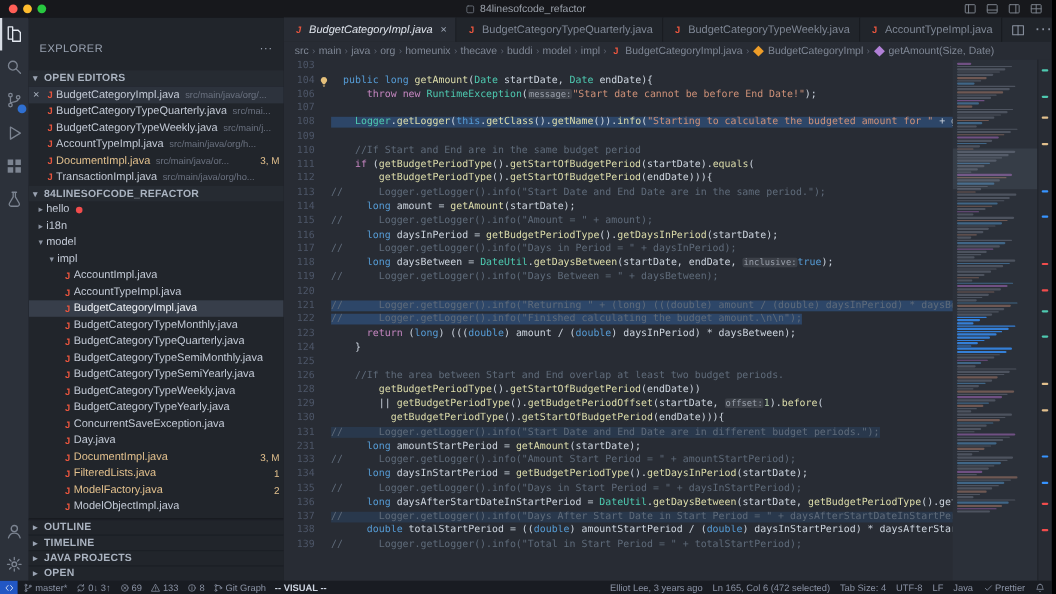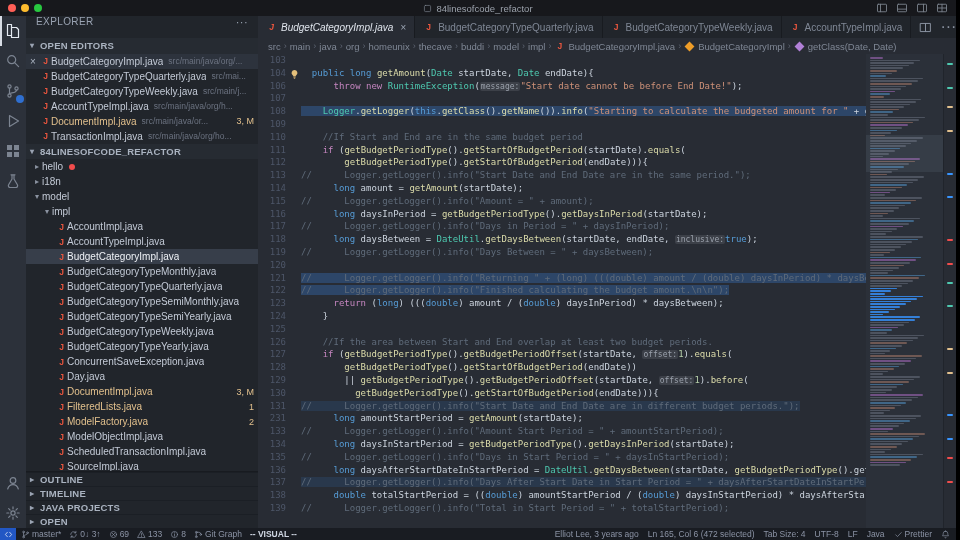--- a/index.html
+++ b/index.html
@@ -16,21 +16,21 @@
   .titlebar-right span{width:12px;height:12px;display:inline-block}
   
   .activitybar{position:absolute;left:0;top:16px;bottom:12px;width:26px;background:#2c313a;display:flex;flex-direction:column;align-items:center;}
   .abitem{position:relative;width:26px;height:30px;display:flex;align-items:center;justify-content:center;color:#7c8491;cursor:pointer}
   .abitem.active{color:#e4e9f1;box-shadow:inset 2px 0 0 #d7dce4}
   .abitem svg{width:16px;height:16px}
   .abspacer{flex:1}
   .abbadge{position:absolute;right:2px;bottom:3px;width:8px;height:8px;border-radius:50%;background:#2f6fd0;font-size:6px;color:#fff;text-align:center;line-height:8px}
   
   .sidebar{position:absolute;left:26px;top:16px;bottom:12px;width:232px;background:#21252b;border-right:1px solid #181b20;display:flex;flex-direction:column;overflow:hidden}
-  .sb-title{height:22px;display:flex;align-items:flex-start;padding:0 10px;font-size:10px;color:#9aa3b2;letter-spacing:.4px}
+  .sb-title{height:22px;display:flex;align-items:flex-end;padding:14px 10px;font-size:10px;color:#9aa3b2;letter-spacing:.4px}
   .sb-title .more{margin-left:auto;color:#9aa3b2;cursor:pointer;font-size:11px}
   .sectionhdr{height:16px;display:flex;align-items:center;font-size:9.5px;font-weight:bold;color:#aab3c0;padding:0 4px;letter-spacing:.2px;background:#262b32}
   .sectionhdr .chev{width:10px;font-size:8px;color:#9aa3b2}
   .oerow,.trow{height:15px;display:flex;align-items:center;font-size:10px;white-space:nowrap;cursor:pointer;padding-right:4px}
   .oerow.active{background:#2d333d}
   .trow.selected{background:#373e4a}
   .trow.selected .fname{color:#eef1f6}
   .oerow .x{width:14px;text-align:center;color:#aab3c0;font-size:10px}
   .jicon{color:#e8553e;font-weight:bold;font-size:8.5px;width:11px;text-align:center;flex:0 0 auto}
   .fname{color:#c3cad6;overflow:hidden;text-overflow:clip}
@@ -441,21 +441,21 @@
         <span class="sep">›</span>
         <span>impl</span>
         <span class="sep">›</span>
         <span class="jicon">J</span>
   <span>BudgetCategoryImpl.java</span>
   <span class="sep">›</span>
   <span class="bcicon" style="background:#ee9d28"></span>
   <span>BudgetCategoryImpl</span>
   <span class="sep">›</span>
   <span class="bcicon" style="background:#b180d7"></span>
-  <span>getClass(Date, Date)</span>
+  <span>getAmount(Size, Date)</span>
       </div>
     <div class="codearea">
       <div class="codelines" id="code">
           <div class="cl"><span class="ln">103</span><span class="lt"></span></div>
           <div class="cl"><span class="ln">104</span><span class="lt">  <span class="tk-kw">public</span> <span class="tk-kw">long</span> <span class="tk-fn">getAmount</span>(<span class="tk-type">Date</span> startDate, <span class="tk-type">Date</span> endDate){</span></div>
           <div class="cl"><span class="ln">106</span><span class="lt">      <span class="tk-ctrl">throw</span> <span class="tk-ctrl">new</span> <span class="tk-type">RuntimeException</span>(<span class="tk-inlay">message:</span><span class="tk-str">"Start date cannot be before End Date!"</span>);</span></div>
           <div class="cl"><span class="ln">107</span><span class="lt"></span></div>
           <div class="cl"><span class="ln">108</span><span class="lt sel">    <span class="tk-type">Logger</span>.<span class="tk-fn">getLogger</span>(<span class="tk-kw">this</span>.<span class="tk-fn">getClass</span>().<span class="tk-fn">getName</span>()).<span class="tk-fn">info</span>(<span class="tk-str">"Starting to calculate the budgeted amount for "</span> + getFullName</span></div>
           <div class="cl"><span class="ln">109</span><span class="lt"></span></div>
           <div class="cl"><span class="ln">110</span><span class="lt"><span class="tk-com">    //If Start and End are in the same budget period</span></span></div>
@@ -468,21 +468,20 @@
           <div class="cl"><span class="ln">117</span><span class="lt"><span class="tk-com">//      Logger.getLogger().info("Days in Period = " + daysInPeriod);</span></span></div>
           <div class="cl"><span class="ln">118</span><span class="lt">      <span class="tk-kw">long</span> daysBetween = <span class="tk-type">DateUtil</span>.<span class="tk-fn">getDaysBetween</span>(startDate, endDate, <span class="tk-inlay">inclusive:</span><span class="tk-kw">true</span>);</span></div>
           <div class="cl"><span class="ln">119</span><span class="lt"><span class="tk-com">//      Logger.getLogger().info("Days Between = " + daysBetween);</span></span></div>
           <div class="cl"><span class="ln">120</span><span class="lt"></span></div>
           <div class="cl"><span class="ln">121</span><span class="lt sel"><span class="tk-com">//      Logger.getLogger().info("Returning " + (long) (((double) amount / (double) daysInPeriod) * daysBetween));</span></span></div>
           <div class="cl"><span class="ln">122</span><span class="lt sel"><span class="tk-com">//      Logger.getLogger().info("Finished calculating the budget amount.\n\n");</span></span></div>
           <div class="cl"><span class="ln">123</span><span class="lt">      <span class="tk-ctrl">return</span> (<span class="tk-kw">long</span>) (((<span class="tk-kw">double</span>) amount / (<span class="tk-kw">double</span>) daysInPeriod) * daysBetween);</span></div>
           <div class="cl"><span class="ln">124</span><span class="lt">    }</span></div>
           <div class="cl"><span class="ln">125</span><span class="lt"></span></div>
           <div class="cl"><span class="ln">126</span><span class="lt"><span class="tk-com">    //If the area between Start and End overlap at least two budget periods.</span></span></div>
-          <div class="cl"><span class="ln">127</span><span class="lt">    <span class="tk-ctrl">if</span> (<span class="tk-fn">getBudgetPeriodType</span>().<span class="tk-fn">getBudgetPeriodOffset</span>(startDate, <span class="tk-inlay">offset:</span><span class="tk-num">1</span>).<span class="tk-fn">equals</span>(</span></div>
           <div class="cl"><span class="ln">128</span><span class="lt">        <span class="tk-fn">getBudgetPeriodType</span>().<span class="tk-fn">getStartOfBudgetPeriod</span>(endDate))</span></div>
           <div class="cl"><span class="ln">129</span><span class="lt">        || <span class="tk-fn">getBudgetPeriodType</span>().<span class="tk-fn">getBudgetPeriodOffset</span>(startDate, <span class="tk-inlay">offset:</span><span class="tk-num">1</span>).<span class="tk-fn">before</span>(</span></div>
           <div class="cl"><span class="ln">130</span><span class="lt">          <span class="tk-fn">getBudgetPeriodType</span>().<span class="tk-fn">getStartOfBudgetPeriod</span>(endDate))){</span></div>
           <div class="cl"><span class="ln">131</span><span class="lt occ"><span class="tk-com">//      Logger.getLogger().info("Start Date and End Date are in different budget periods.");</span></span></div>
           <div class="cl"><span class="ln">231</span><span class="lt">      <span class="tk-kw">long</span> amountStartPeriod = <span class="tk-fn">getAmount</span>(startDate);</span></div>
           <div class="cl"><span class="ln">133</span><span class="lt"><span class="tk-com">//      Logger.getLogger().info("Amount Start Period = " + amountStartPeriod);</span></span></div>
           <div class="cl"><span class="ln">134</span><span class="lt">      <span class="tk-kw">long</span> daysInStartPeriod = <span class="tk-fn">getBudgetPeriodType</span>().<span class="tk-fn">getDaysInPeriod</span>(startDate);</span></div>
           <div class="cl"><span class="ln">135</span><span class="lt"><span class="tk-com">//      Logger.getLogger().info("Days in Start Period = " + daysInStartPeriod);</span></span></div>
           <div class="cl"><span class="ln">136</span><span class="lt">      <span class="tk-kw">long</span> daysAfterStartDateInStartPeriod = <span class="tk-type">DateUtil</span>.<span class="tk-fn">getDaysBetween</span>(startDate, <span class="tk-fn">getBudgetPeriodType</span>().getEndOfBudgetPer</span></div>
           <div class="cl"><span class="ln">137</span><span class="lt occ"><span class="tk-com">//      Logger.getLogger().info("Days After Start Date in Start Period = " + daysAfterStartDateInStartPeriod);</span></span></div>

